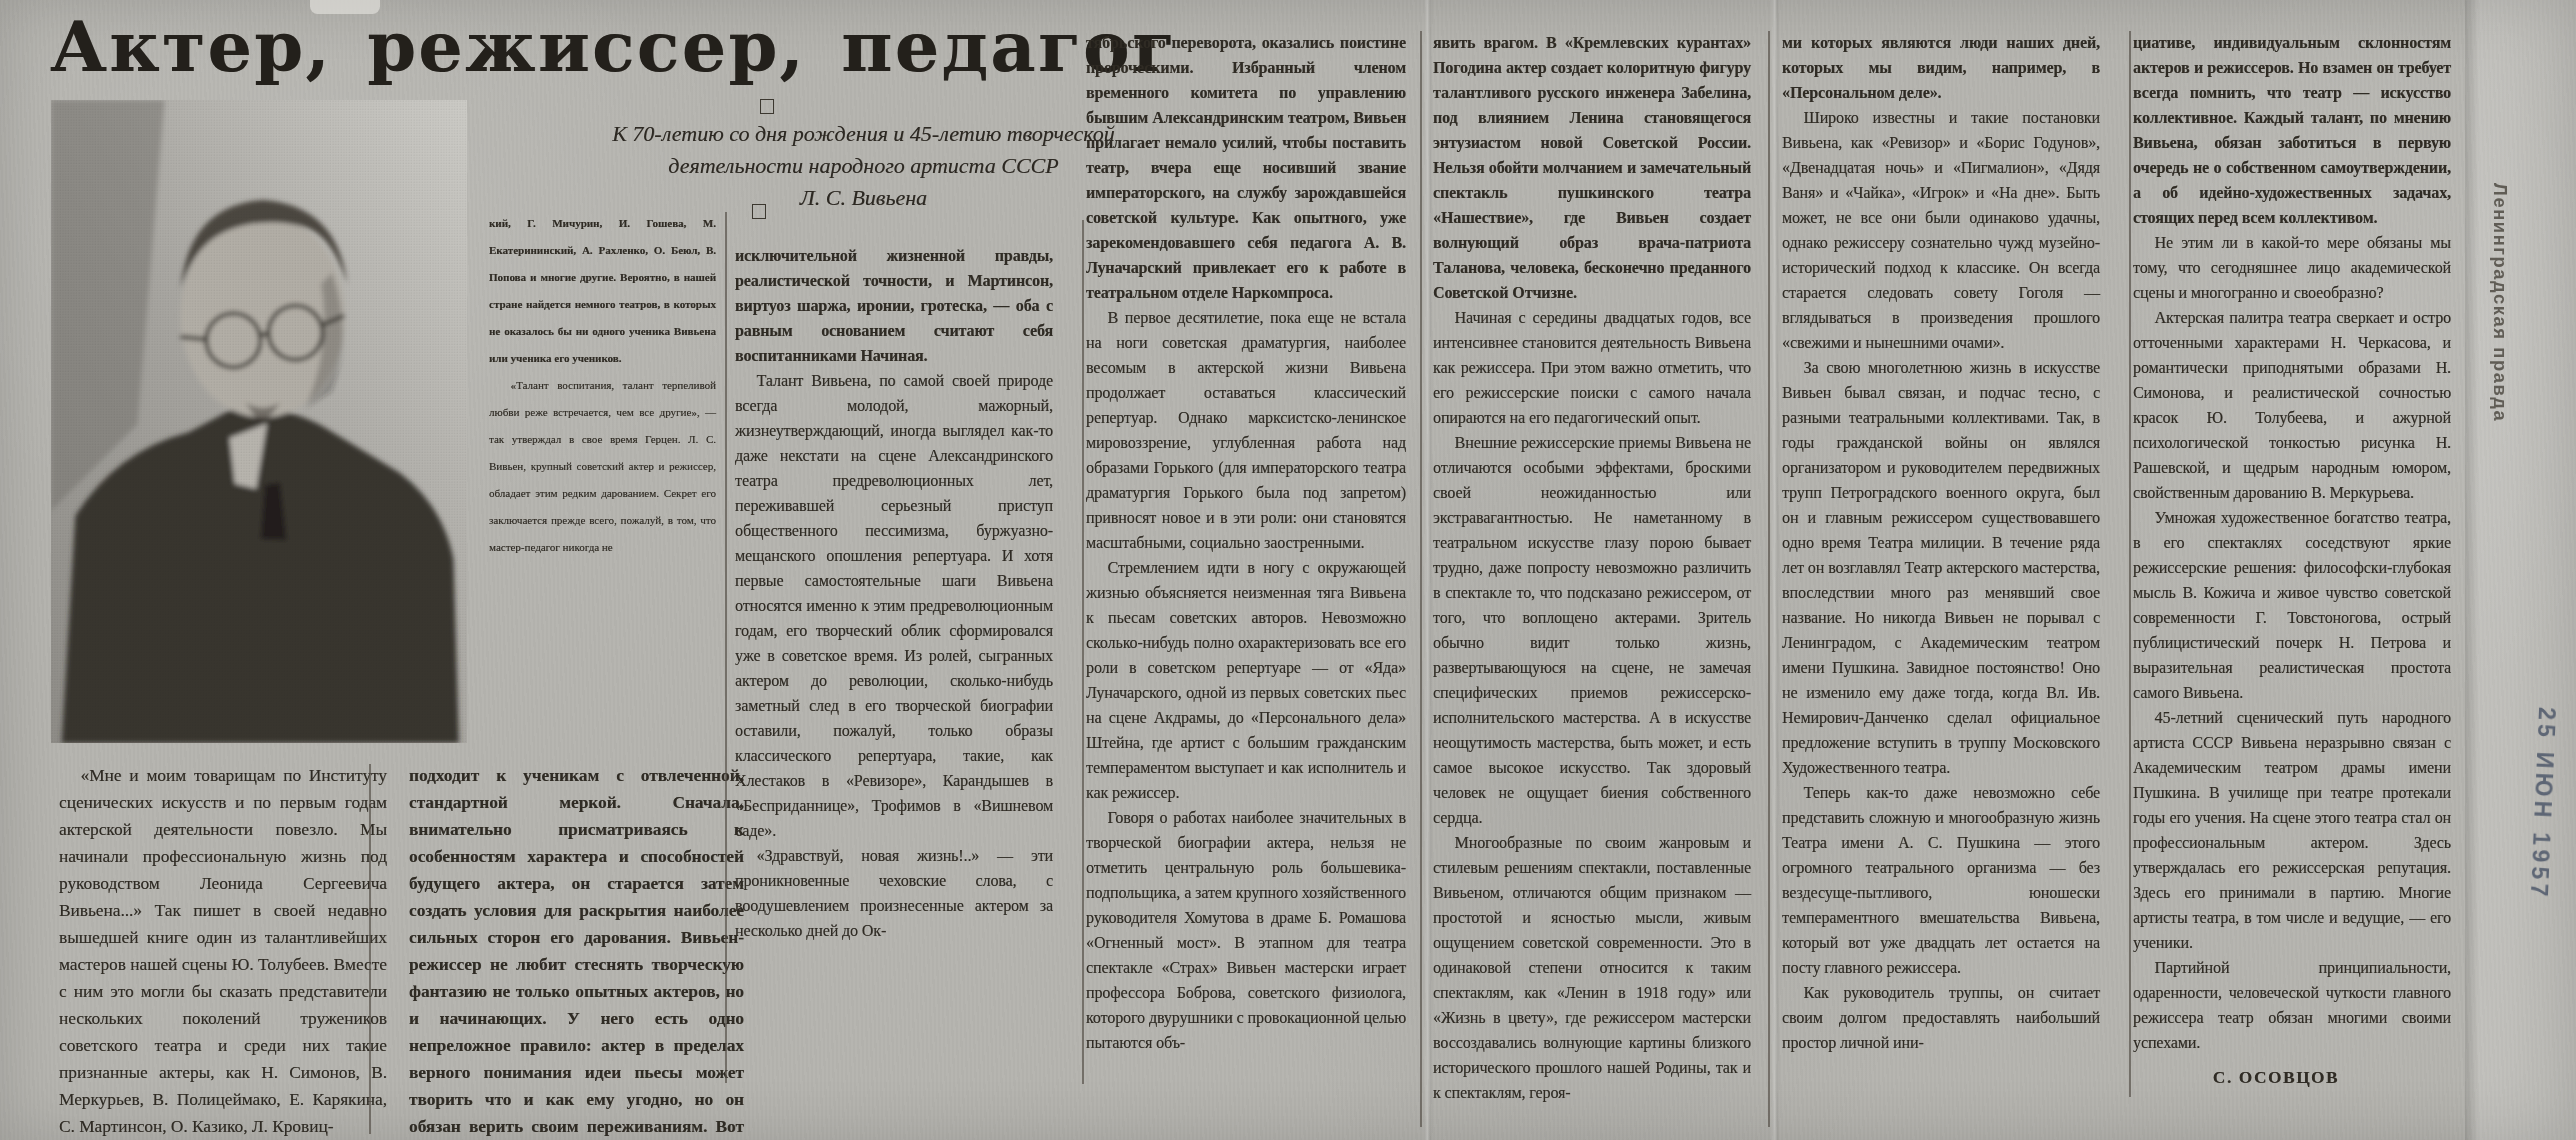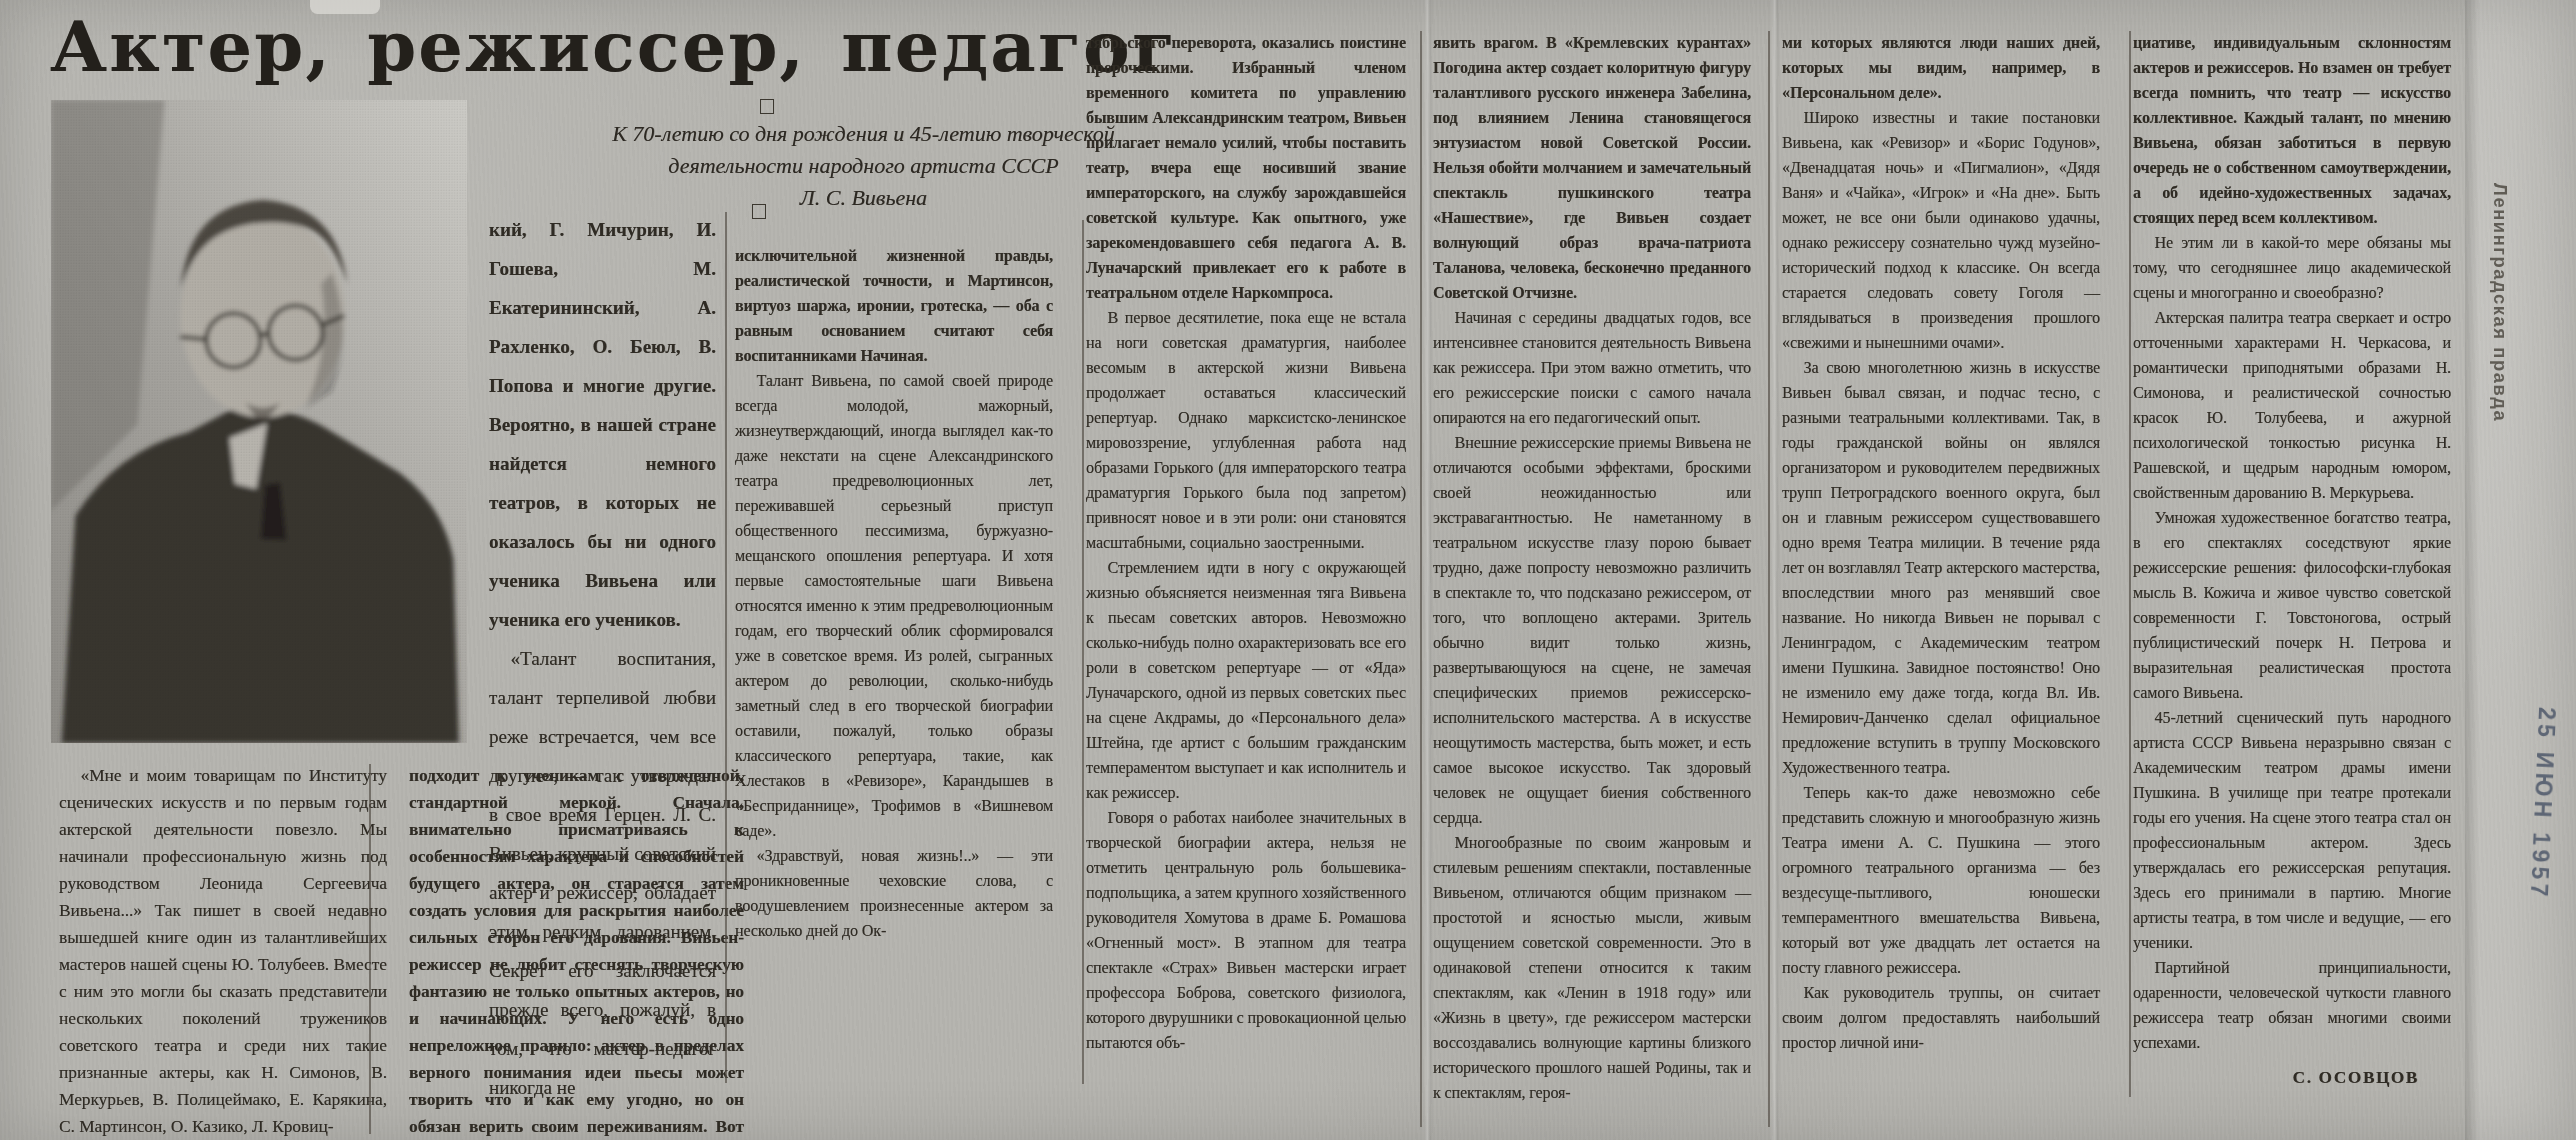--- a/index.html
+++ b/index.html
@@ -28,32 +28,32 @@
   .subtitle{
     position:absolute; left:591px; top:118px; width:545px;
     font-style:italic; font-size:22px; line-height:32px; text-align:center;
     color:#2c2822;
   }
   .photo{ position:absolute; left:51px; top:100px; width:416px; height:643px; }
   .photo svg{ width:100%; height:100%; display:block; }
   .col{ position:absolute; text-align:justify; }
   .col p{ margin:0; text-indent:21.6px; }
   .col p.cont{ text-indent:0;font-weight:bold; }
-  .narrow{ font-size:19px; line-height:39px; }
+  .narrow{ font-size:11px; line-height:27px; }
   .leftwide{ font-size:17.3px; line-height:27px;margin-left:28px; }
   .wide{ font-size:16px; line-height:25px; letter-spacing:-0.1px; }
   .col-a{ left:489px; top:210px; width:227px; height:535px; }
   .col-l1{ left:31px;  top:762px; width:328px; height:373px; }
   .col-l2{ left:381px; top:762px; width:335px; height:373px; }
   .col-b{ left:735px; top:243px; width:318px; height:835px; }
   .col-c{ left:1086px; top:30px;  width:320px; height:1103px; }
   .col-d{ left:1433px; top:30px;  width:318px; height:1103px; }
   .col-e{ left:1782px; top:30px;  width:318px; height:1103px; }
   .col-f{ left:2133px; top:30px;  width:318px; height:1084px; }
-  .sig{ text-indent:0 !important; text-align:right; padding-right:32px; margin-top:9.7px !important;
+  .sig{ text-indent:0 !important; text-align:center; padding-right:32px; margin-top:9.7px !important;
         font-weight:bold; letter-spacing:1.6px; font-size:17.3px; }
   .vrule{ position:absolute; width:1.6px; background:#514c43; opacity:0.65; }
   .r1{ left:369px;  top:764px; height:370px; }
   .r2{ left:725px; top:212px;  height:871px; }
   .r3{ left:1082px; top:220px;  height:864px; }
   .r4{ left:1420px; top:31px;   height:1096px; }
   .r5{ left:1768px; top:31px;   height:1096px; }
   .r6{ left:2129px; top:31px;   height:1066px; }
   .crease{ position:absolute; top:0; height:1141px; width:8.6px;
     background:linear-gradient(90deg, transparent, rgba(255,255,255,0.20) 40%, rgba(0,0,0,0.06) 70%, transparent); }

